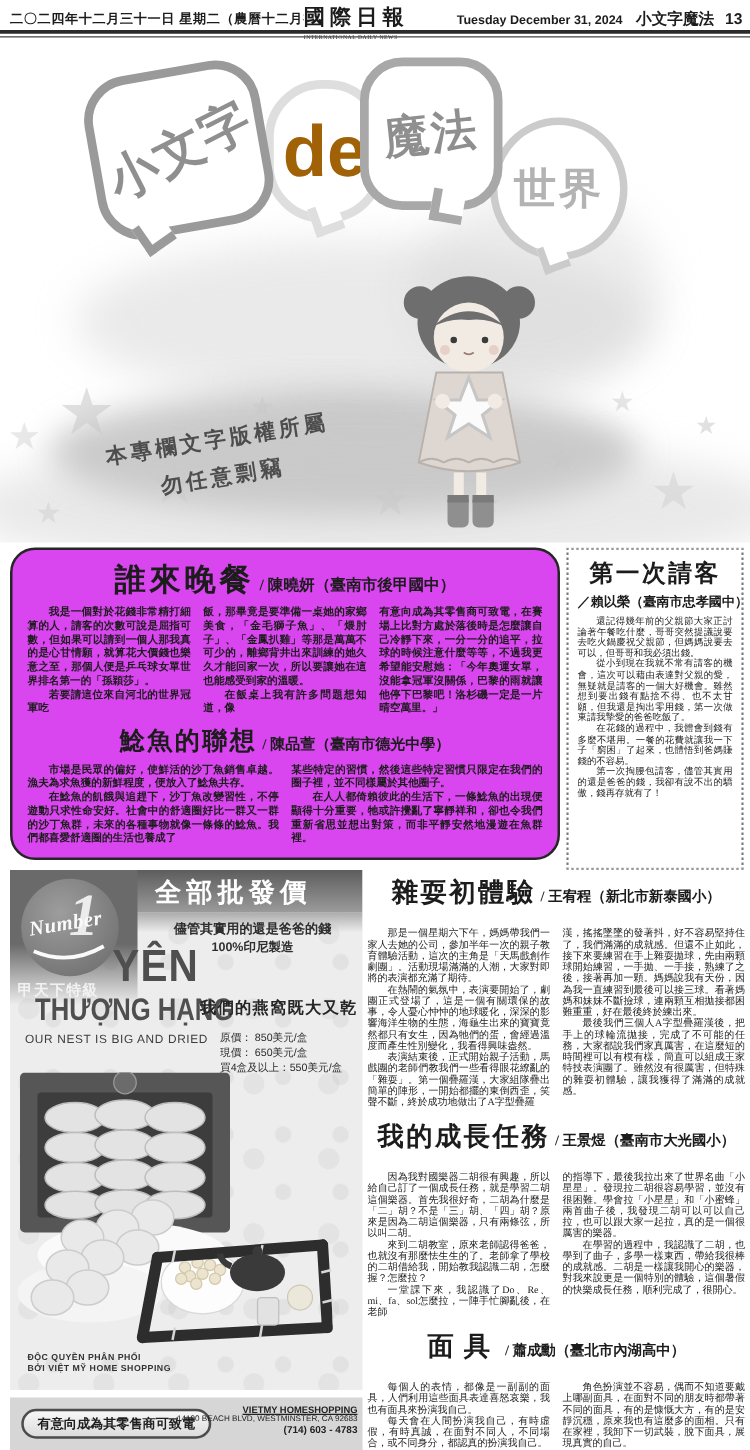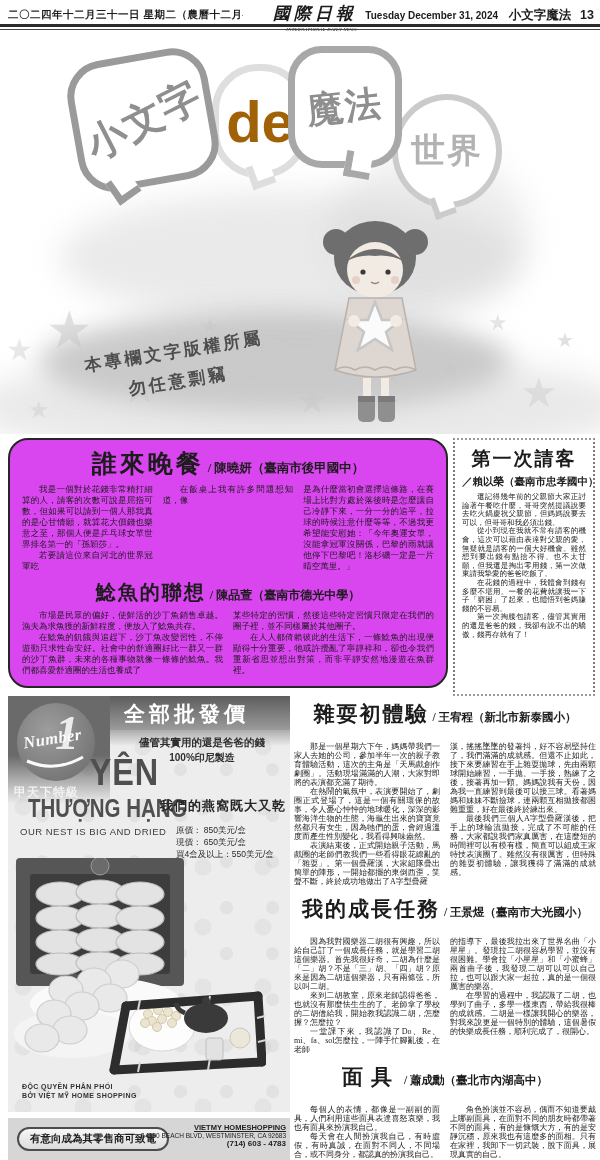--- a/index.html
+++ b/index.html
@@ -10,21 +10,21 @@
     font-family: "Liberation Serif", serif; color: #1c1c1c;
   }
   
   #header { position: absolute; left: 0; top: 0; width: 600px; height: 32px; }
   .hdr-left { position: absolute; left: 8px; top: 8px; font-family: "Liberation Sans", sans-serif;
     font-weight: bold; font-size: 10.5px; letter-spacing: .5px; }
   .hdr-right { position: absolute; right: 6px; top: 7px; font-family: "Liberation Sans", sans-serif;
     font-weight: bold; font-size: 10px; }
   .hdr-right .cn { font-size: 12.5px; margin-left: 8px; }
   .hdr-right .pg { font-size: 12.5px; margin-left: 6px; }
-  .masthead { position: absolute; left: 243px; top: 2px; width: 114px; text-align: right; background:#fff;font-style:italic; }
+  .masthead { position: absolute; left: 243px; top: 2px; width: 114px; text-align: left; background:#fff; }
   .masthead .cn { font-size: 17px; font-weight: bold; letter-spacing: 4px; white-space: nowrap; }
   .masthead .en { font-size: 4.6px; font-family: "Liberation Serif", serif; letter-spacing: .4px;
     border-top: 1.5px solid #222; padding-top: 1px; white-space: nowrap; }
   .hdr-rule1 { position: absolute; left: 0; top: 24px; width: 600px; height: 3px; background: #2b2b2b; }
   .hdr-rule2 { position: absolute; left: 0; top: 29px; width: 600px; height: 1px; background: #444; }
 
   
   #banner { position: absolute; left: 0; top: 32px; width: 600px; height: 402px; overflow: hidden; }
   .wash { position: absolute; border-radius: 50%; filter: blur(16px); }
   .wash1 { left: 60px; top: 160px; width: 460px; height: 130px; background: rgba(185,185,185,.30); }
@@ -66,21 +66,21 @@
   .art-title .main { font-weight: bold; }
   .art-title .byline { font-weight: bold; }
   .t-big .main { font-size: 25px; letter-spacing: 3px; }
   .t-big .byline { font-size: 12.5px; }
   .t-mid .main { font-size: 20px; letter-spacing: 2px; }
   .t-mid .byline { font-size: 12px; }
   .cols { display: flex; gap: 10px; margin-top: 4px; }
   .col { flex: 1; }
   .cols p { margin: 0; text-align: justify; text-indent: 2em; }
   .cols p.cont { text-indent: 0; }
-  #main-box .cols { font-size: 8.5px; line-height: 11px; }
+  #main-box .cols { font-size: 8.5px; line-height: 11px; font-weight: bold; }
   #main-box .art2 { margin-top: 7px; }
 
   
   #guest-box { position: absolute; left: 453px; top: 438px; width: 142px; height: 258px;
     border-left: 2px dotted #7a7a7a; border-right: 2px dotted #7a7a7a;
     border-top: 2px dotted #9a9a9a; border-bottom: 2px dotted #9a9a9a;
     padding: 6px 7px; }
   #guest-box .gt { text-align: center; font-weight: bold; font-size: 19px; letter-spacing: 2px; white-space: nowrap; }
   #guest-box .gb { font-weight: bold; font-size: 10.5px; margin-top: 3px; white-space: nowrap; }
   #guest-box .body { margin-top: 4px; font-size: 7.5px; line-height: 8.6px; }
@@ -236,24 +236,25 @@
     <div class="art-title t-big">
       <span class="main">誰來晚餐</span>
       <span class="byline">/ 陳曉妍（臺南市後甲國中）</span>
     </div>
     <div class="cols">
       <div class="col">
         <p>我是一個對於花錢非常精打細算的人，請客的次數可說是屈指可數，但如果可以請到一個人那我真的是心甘情願，就算花大價錢也樂意之至，那個人便是乒乓球女單世界排名第一的「孫穎莎」。</p>
         <p>若要請這位來自河北的世界冠軍吃</p>
       </div>
       <div class="col">
+        <p class="cont">飯，那畢竟是要準備一桌她的家鄉美食，「金毛獅子魚」、「煨肘子」、「金鳳扒雞」等那是萬萬不可少的，離鄉背井出來訓練的她久久才能回家一次，所以要讓她在這也能感受到家的溫暖。</p>
         <p>在飯桌上我有許多問題想知道，像</p>
       </div>
       <div class="col">
-        <p class="cont">是為什麼當初會選擇這條路，在賽場上比對方處於落後時是怎麼讓自己冷靜下來，一分一分的追平，拉球的時候注意什麼等等，不過我更希望能安慰她：「今年奧運女單，沒能拿冠軍沒關係，巴黎的雨就讓他停下巴黎吧！洛杉磯一定是一片晴空萬里。」</p>
+        <p class="cont">有意向成為其零售商可致電，在賽場上比對方處於落後時是怎麼讓自己冷靜下來，一分一分的追平，拉球的時候注意什麼等等，不過我更希望能安慰她：「今年奧運女單，沒能拿冠軍沒關係，巴黎的雨就讓他停下巴黎吧！洛杉磯一定是一片晴空萬里。」</p>
       </div>
     </div>
 
     <div class="art-title t-mid art2">
       <span class="main">鯰魚的聯想</span>
       <span class="byline">/ 陳品萱（臺南市德光中學）</span>
     </div>
     <div class="cols">
       <div class="col">
         <p>市場是民眾的偏好，使鮮活的沙丁魚銷售卓越。漁夫為求魚獲的新鮮程度，便放入了鯰魚共存。</p>

